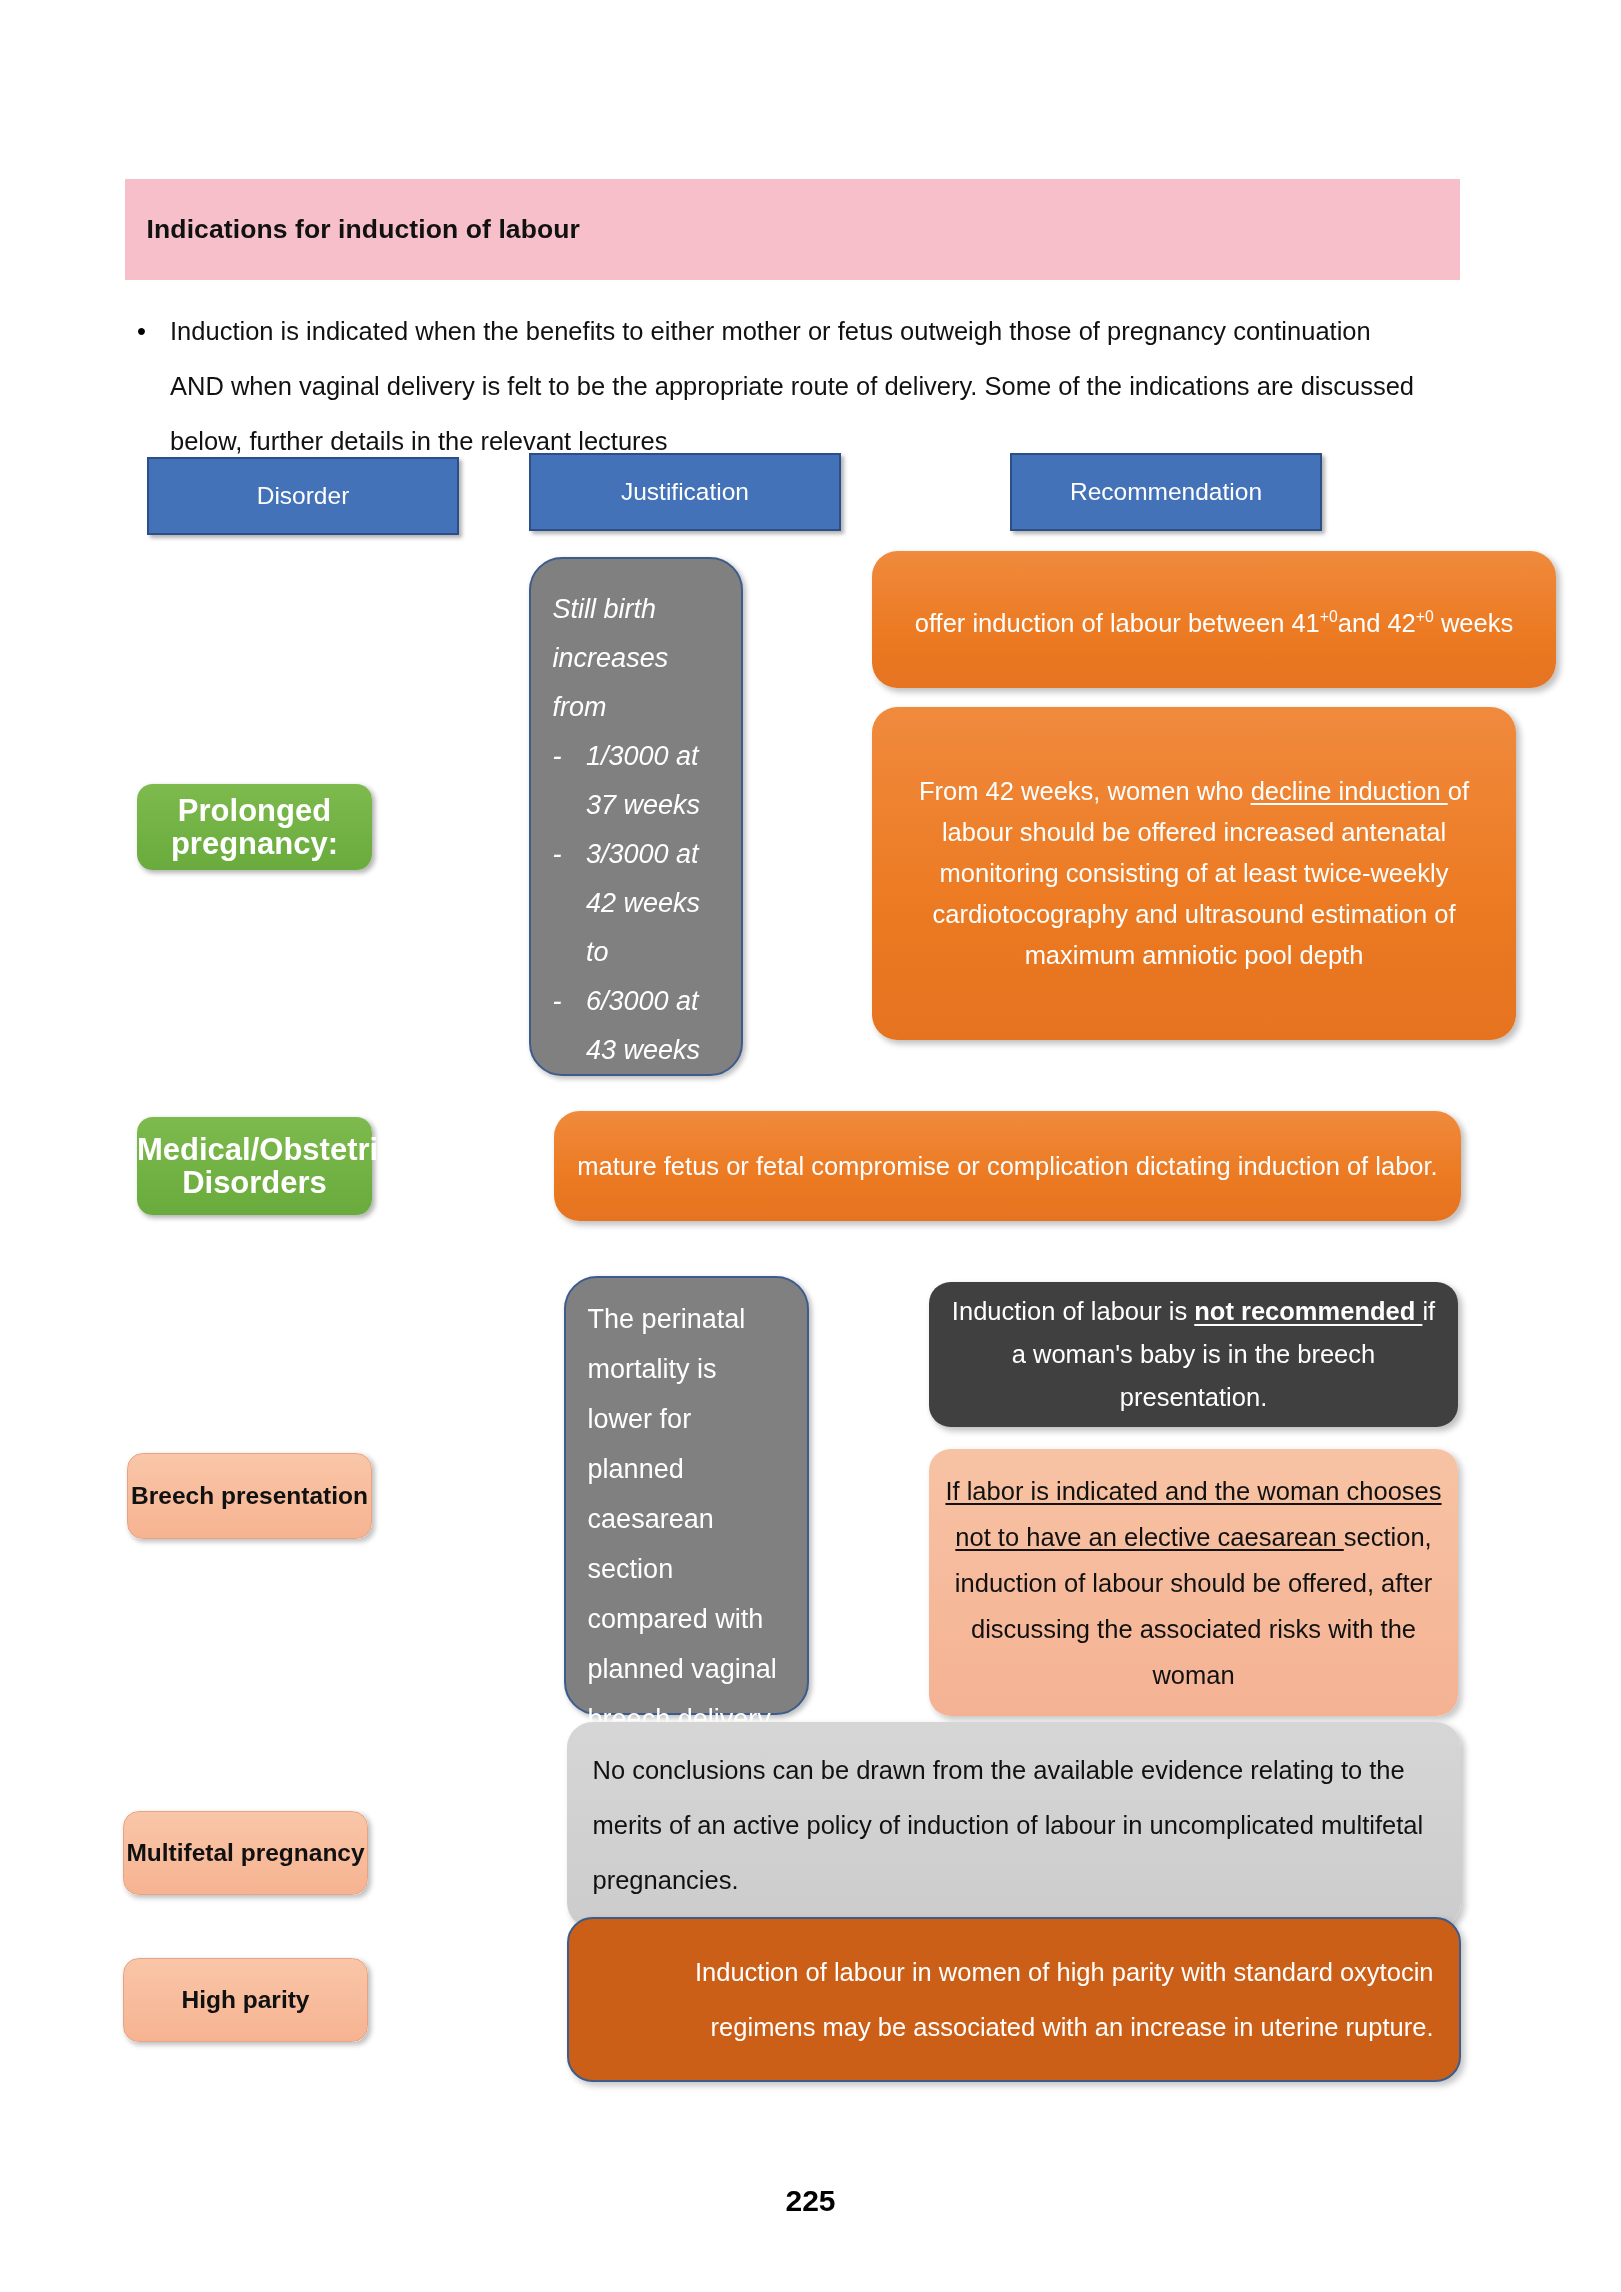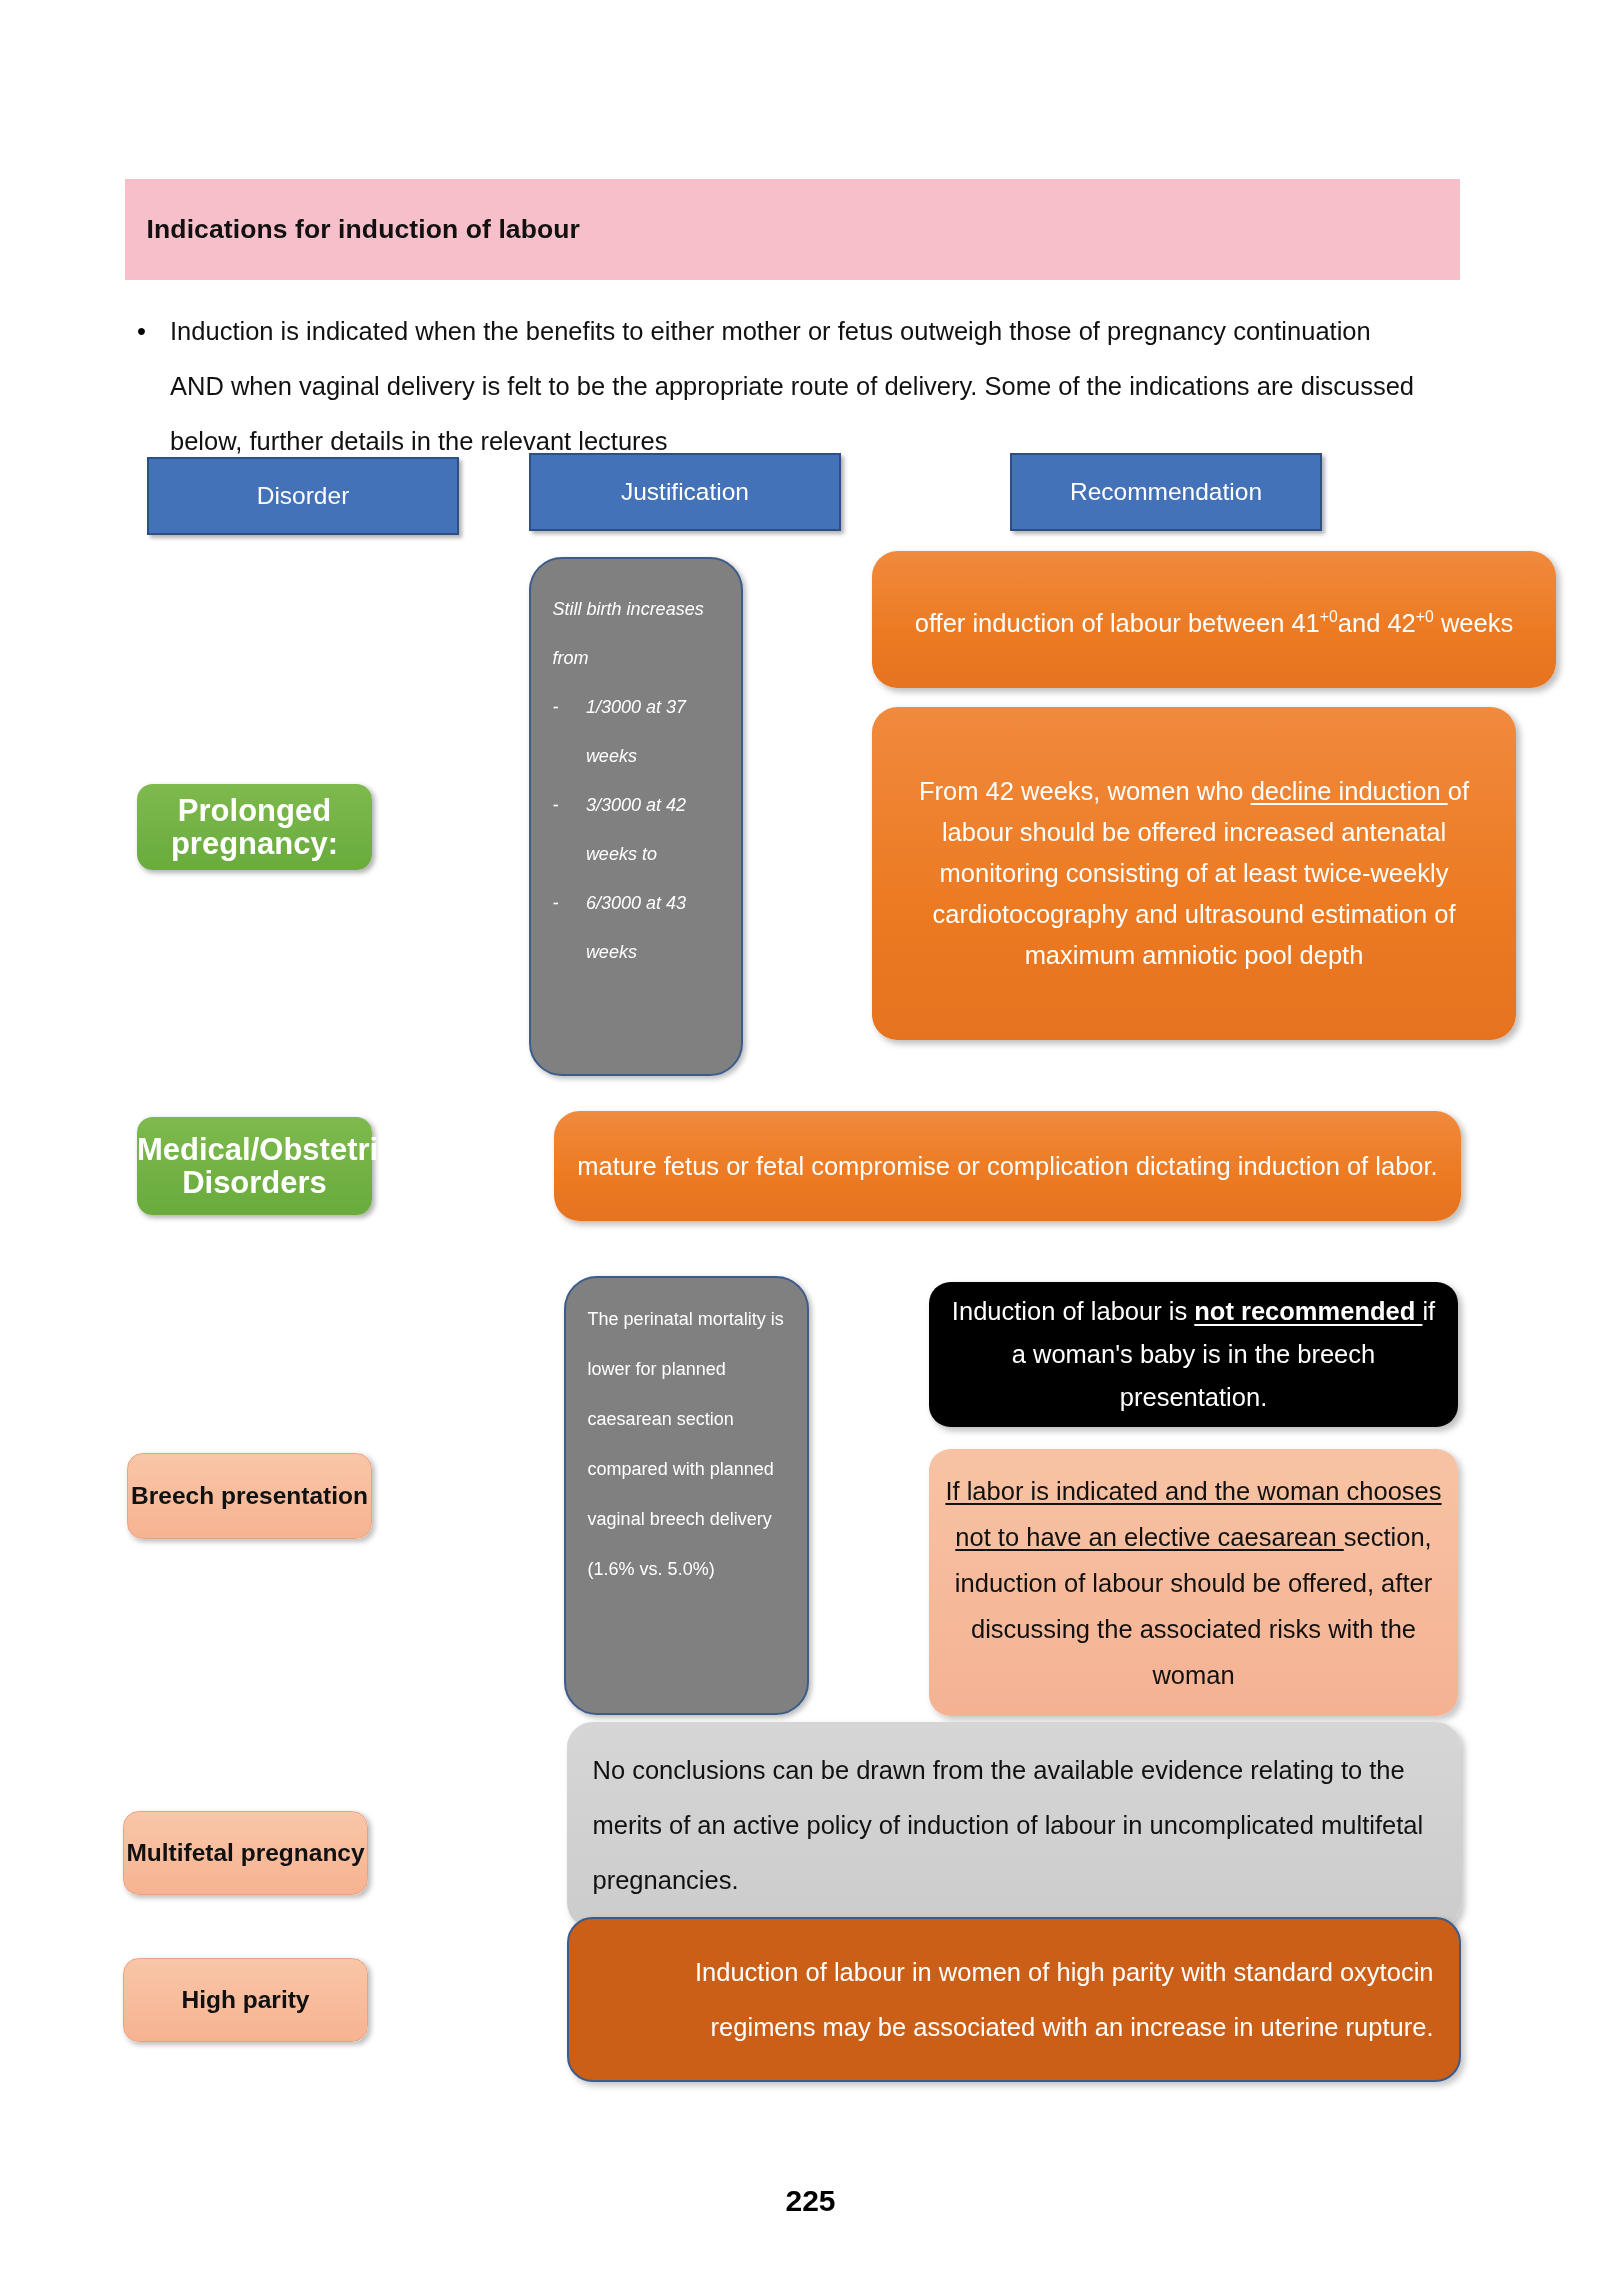--- a/index.html
+++ b/index.html
@@ -107,21 +107,21 @@
     box-shadow: 2.9px 2.9px 4.9px rgba(0,0,0,0.25);
     align-items: center;
   }
 
   
   .just-gray {
     background: #808080;
     border: 2.9px solid #3c5c8c;
     border-radius: 33px;
     color: #ffffff;
-    font-size: 18px;
+    font-size: 27px;
     line-height: 49px;
     text-align: left;
     padding: 25.5px 21.6px;
     justify-content: flex-start;
     align-items: flex-start;
     box-shadow: 2.9px 2.9px 4.9px rgba(0,0,0,0.25);
   }
   .just-gray.italic { font-style: italic; }
   .dash-list { margin: 0; padding: 0; list-style: none; }
   .dash-list li {
@@ -136,21 +136,21 @@
     border-radius: 25.5px;
     color: #ffffff;
     font-size: 25.5px;
     line-height: 41px;
     box-shadow: 3.9px 3.9px 5.9px rgba(0,0,0,0.25);
     padding: 7.8px 15.7px;
   }
 
   
   .rec-red {
-    background: #000000;
+    background: #404040;
     border-radius: 21.6px;
     color: #ffffff;
     font-size: 25.5px;
     line-height: 43px;
     box-shadow: 3.9px 3.9px 5.9px rgba(0,0,0,0.25);
     padding: 5.9px 13.7px;
   }
 
   
   .rec-peach {

